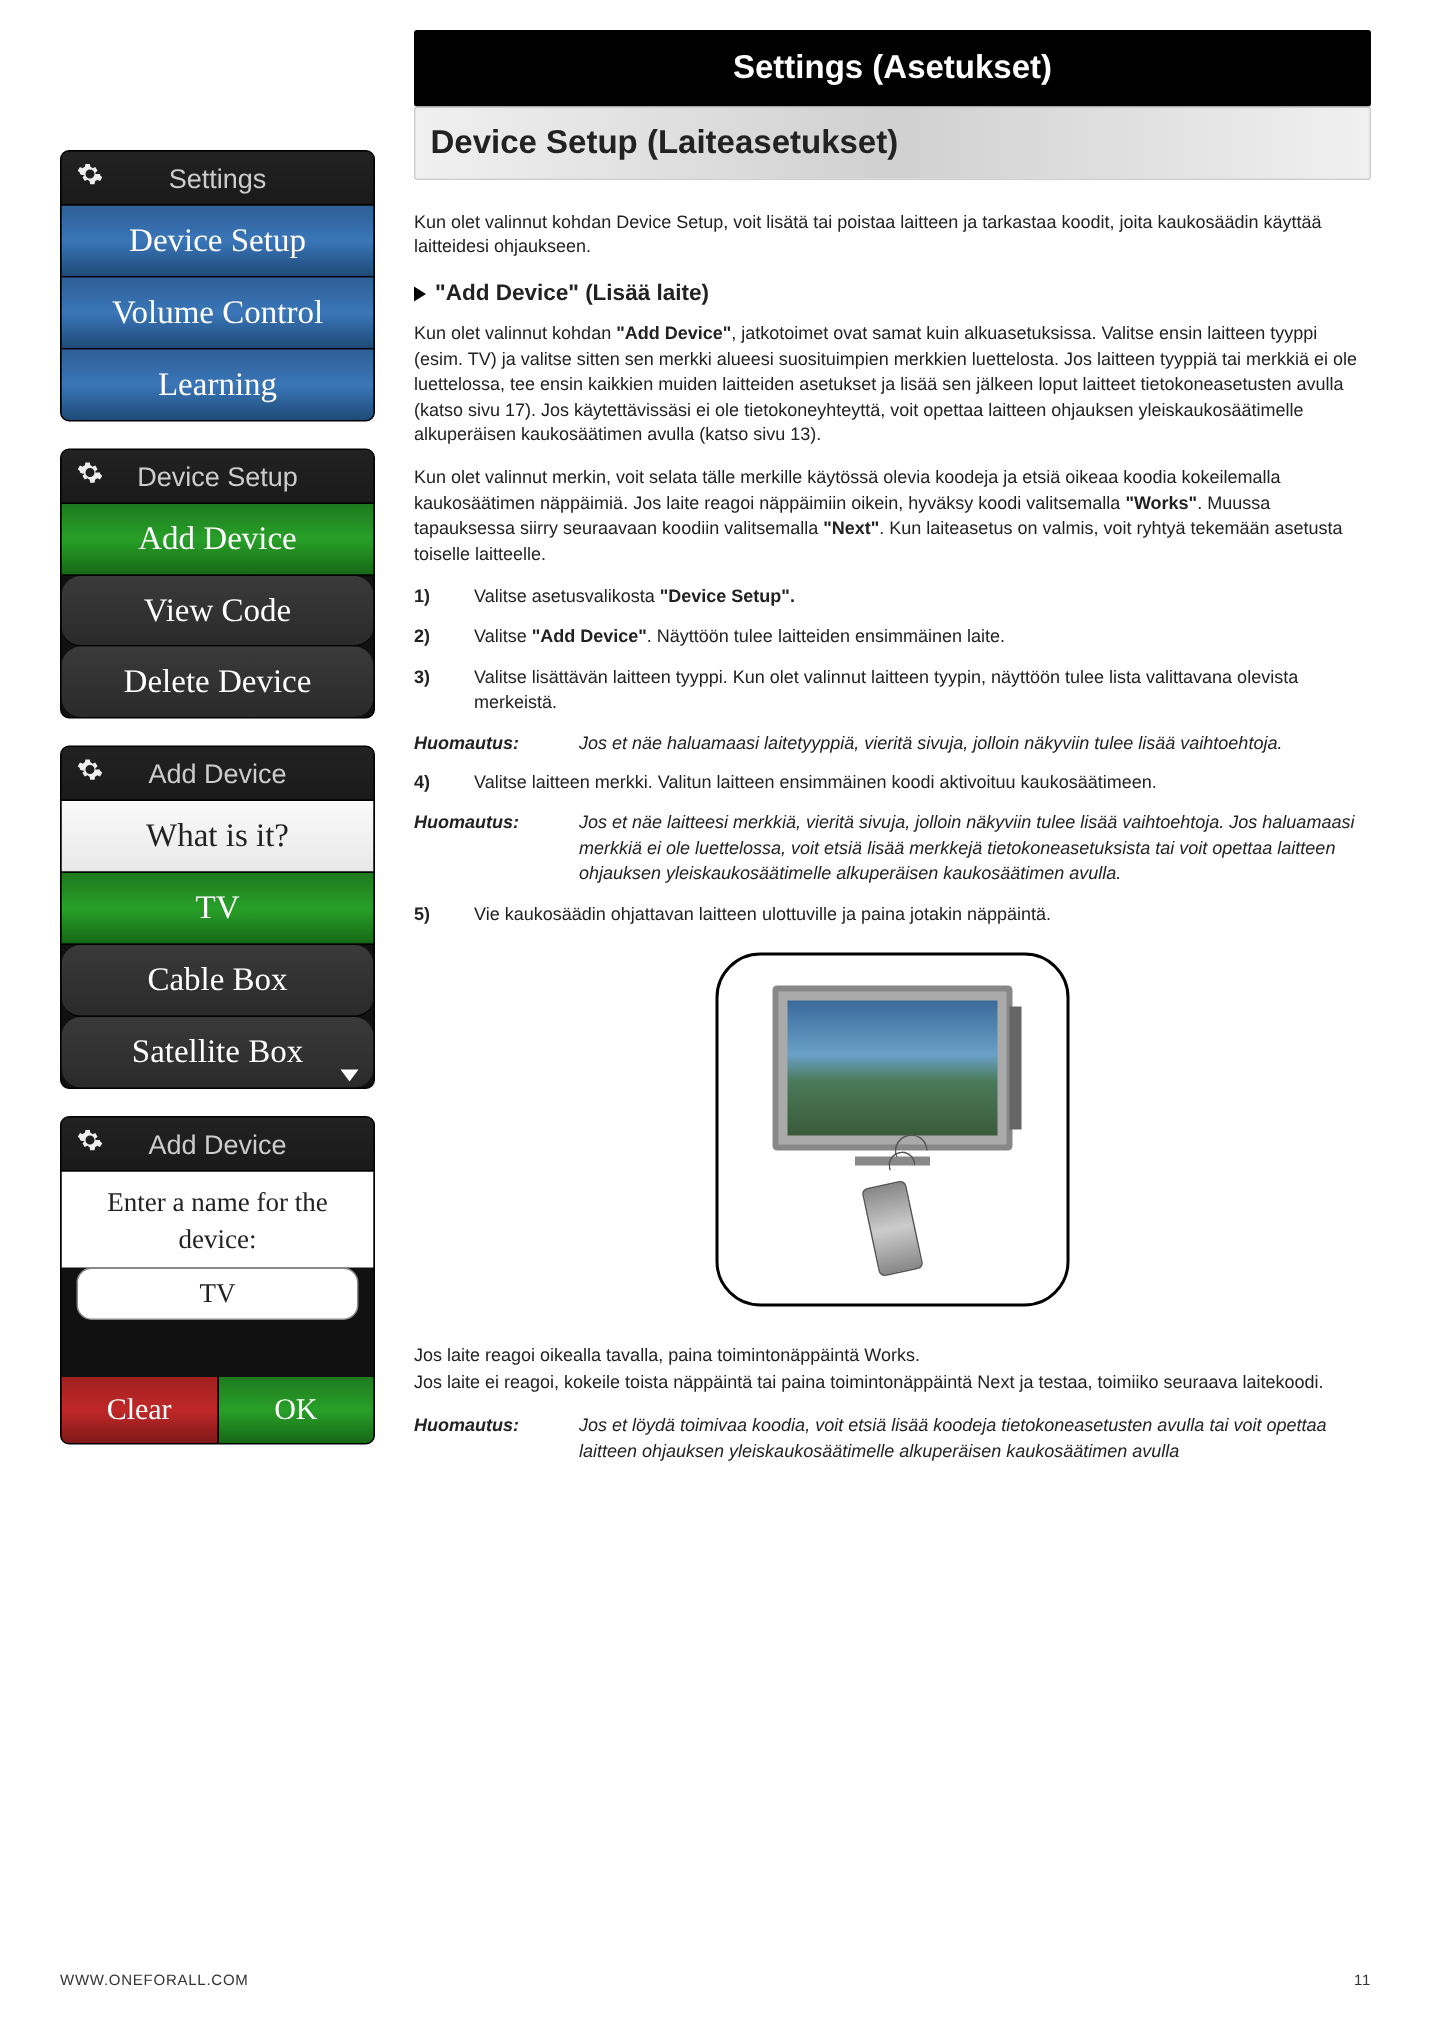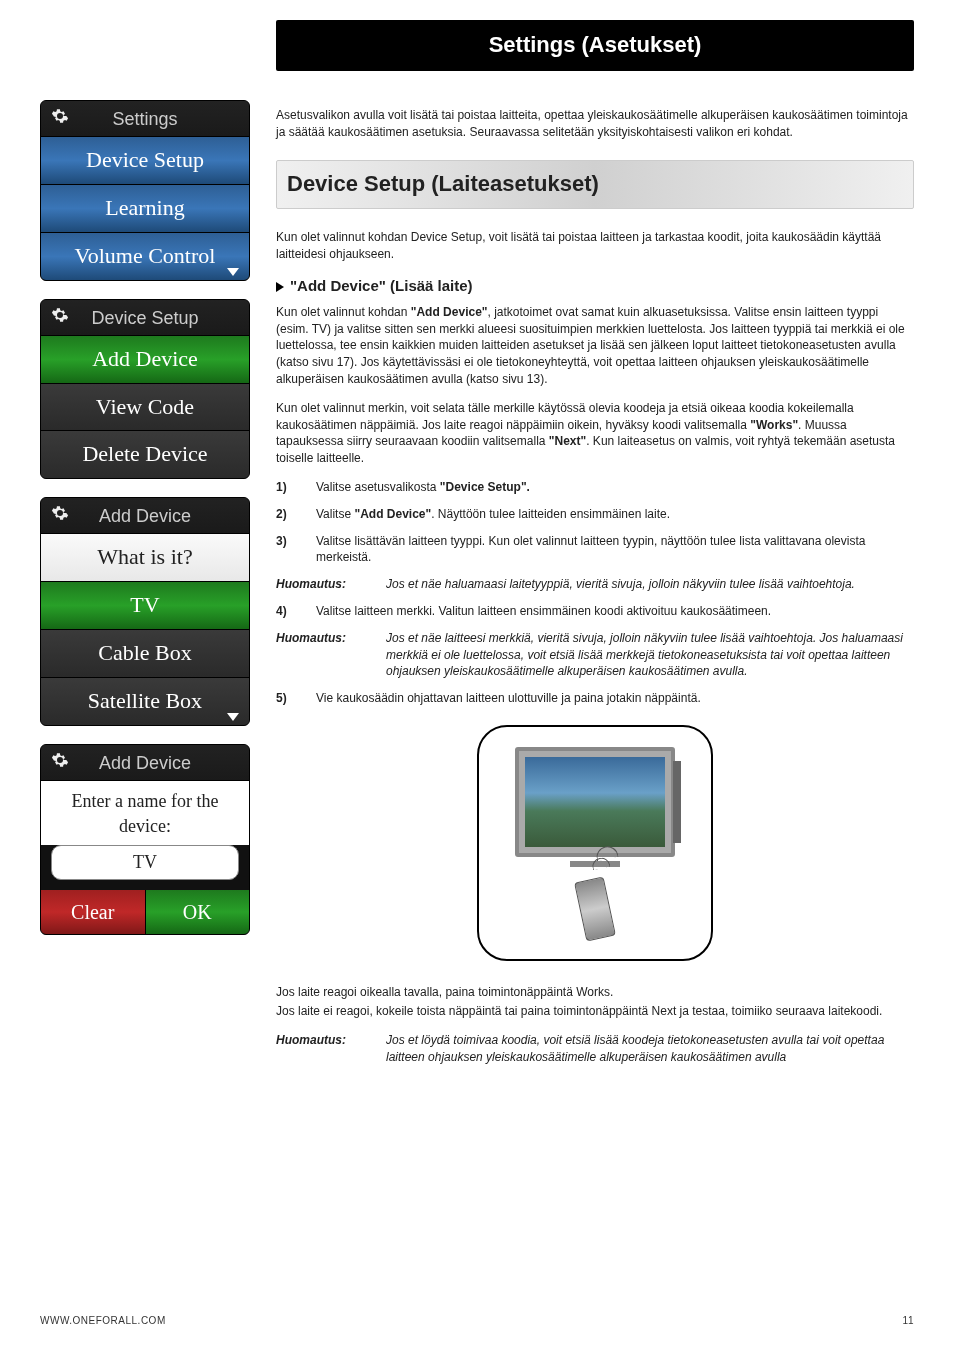--- a/index.html
+++ b/index.html
@@ -30,31 +30,31 @@
   .gear svg { width: 18px; height: 18px; fill: #eee; }
   .panel-row {
     font-size: 22px; text-align: center; padding: 8px 0;
     color: #fff;
     border-bottom: 1px solid #000;
     font-family: Georgia, "Times New Roman", serif;
   }
   .panel-row:last-child { border-bottom: none; position: relative; }
   .row-blue { background: linear-gradient(#2e5f95,#3a76b8,#1e4a78); }
   .row-green { background: linear-gradient(#1e7a1e,#28a028,#156815); }
-  .row-dark { background: linear-gradient(#3a3a3a,#2a2a2a); }
+  .row-dark { background: linear-gradient(#3a3a3a,#2a2a2a); border-radius: 13px; }
   .row-white { background: linear-gradient(#fafafa,#e8e8e8); color:#222;}
   .caret { position:absolute; right:10px; bottom:4px; width:0;height:0;border-left:6px solid transparent;border-right:6px solid transparent;border-top:8px solid #fff; }
 
   .field-label { background:#fff; color:#222; font-size:18px; text-align:center; padding:8px 10px 6px; font-family: Georgia, serif; }
   .field-input {
     background:#fff; margin:0 10px 10px; border:1px solid #888; border-radius:10px;
     text-align:center; font-size:18px; padding:4px 0; font-family: Georgia, serif;
   }
   .button-row { display:flex; }
-  .button-row > div { flex:1; text-align:center; font-size:20px; padding:8px 0; font-family: Georgia, serif; color:#fff; }
+  .button-row > div { flex:1; text-align:center; font-size:20px; padding:8px 0; font-family: Georgia, serif; color:#fff;margin-top:28px; }
   .btn-clear { background: linear-gradient(#a02020,#c02828,#801818); border-right:1px solid #000;}
   .btn-ok { background: linear-gradient(#1e7a1e,#28a028,#156815); }
 
   
   .title-bar { background:#000; color:#fff; font-weight:bold; font-size:22px; padding:10px 0; text-align:center; border-radius:2px; }
   .intro { font-size:12px; margin: 36px 0 20px; }
   .section-h {
     font-size:22px; font-weight:bold; padding:8px 10px;
     background: linear-gradient(90deg,#f0f0f0,#d0d0d0,#f0f0f0);
     border:1px solid #ccc; border-radius:2px; margin-bottom:20px;
@@ -90,22 +90,22 @@
   <div class="left-col">
 
     <div class="panel">
       <div class="panel-header">
         <span class="gear"><svg viewBox="0 0 24 24">
               <path d="M12 8a4 4 0 100 8 4 4 0 000-8zm9 4a7 7 0 01-.1 1.2l2 1.6-2 3.4-2.4-1a7 7 0 01-2 1.2l-.4 2.6h-4l-.4-2.6a7 7 0 01-2-1.2l-2.4 1-2-3.4 2-1.6A7 7 0 013 12a7 7 0 01.1-1.2l-2-1.6 2-3.4 2.4 1a7 7 0 012-1.2L7.9 3h4l.4 2.6a7 7 0 012 1.2l2.4-1 2 3.4-2 1.6c.1.4.1.8.1 1.2z"></path>
             </svg></span>
         <span>Settings</span>
       </div>
       <div class="panel-row row-blue">Device Setup</div>
+      <div class="panel-row row-blue"><span>Volume Control</span><span class="caret"></span></div>
       <div class="panel-row row-blue">Learning</div>
-      <div class="panel-row row-blue"><span>Volume Control</span><span class="caret"></span></div>
     </div>
 
     <div class="panel">
       <div class="panel-header">
         <span class="gear"><svg viewBox="0 0 24 24">
               <path d="M12 8a4 4 0 100 8 4 4 0 000-8zm9 4a7 7 0 01-.1 1.2l2 1.6-2 3.4-2.4-1a7 7 0 01-2 1.2l-.4 2.6h-4l-.4-2.6a7 7 0 01-2-1.2l-2.4 1-2-3.4 2-1.6A7 7 0 013 12a7 7 0 01.1-1.2l-2-1.6 2-3.4 2.4 1a7 7 0 012-1.2L7.9 3h4l.4 2.6a7 7 0 012 1.2l2.4-1 2 3.4-2 1.6c.1.4.1.8.1 1.2z"></path>
             </svg></span>
         <span>Device Setup</span>
       </div>
       <div class="panel-row row-green">Add Device</div>
@@ -138,21 +138,20 @@
       <div class="button-row">
         <div class="btn-clear">Clear</div>
         <div class="btn-ok">OK</div>
       </div>
     </div>
 
   </div>
 
   <div class="right-col">
     <div class="title-bar">Settings (Asetukset)</div>
-    <p class="intro">Asetusvalikon avulla voit lisätä tai poistaa laitteita, opettaa yleiskaukosäätimelle alkuperäisen kaukosäätimen toimintoja ja säätää kaukosäätimen asetuksia. Seuraavassa selitetään yksityiskohtaisesti valikon eri kohdat.</p>
     <div class="section-h">Device Setup (Laiteasetukset)</div>
     <p class="body-p">Kun olet valinnut kohdan Device Setup, voit lisätä tai poistaa laitteen ja tarkastaa koodit, joita kaukosäädin käyttää laitteidesi ohjaukseen.</p>
     <div class="sub-h"><span class="arrow"></span><span>"Add Device" (Lisää laite)</span></div>
 
     <p class="body-p"><span>Kun olet valinnut kohdan </span><b>"Add Device"</b><span>, jatkotoimet ovat samat kuin alkuasetuksissa. Valitse ensin laitteen tyyppi (esim. TV) ja valitse sitten sen merkki alueesi suosituimpien merkkien luettelosta. Jos laitteen tyyppiä tai merkkiä ei ole luettelossa, tee ensin kaikkien muiden laitteiden asetukset ja lisää sen jälkeen loput laitteet tietokoneasetusten avulla (katso sivu 17). Jos käytettävissäsi ei ole tietokoneyhteyttä, voit opettaa laitteen ohjauksen yleiskaukosäätimelle alkuperäisen kaukosäätimen avulla (katso sivu 13).</span></p>
     <p class="body-p"><span>Kun olet valinnut merkin, voit selata tälle merkille käytössä olevia koodeja ja etsiä oikeaa koodia kokeilemalla kaukosäätimen näppäimiä. Jos laite reagoi näppäimiin oikein, hyväksy koodi valitsemalla </span><b>"Works"</b><span>. Muussa tapauksessa siirry seuraavaan koodiin valitsemalla </span><b>"Next"</b><span>. Kun laiteasetus on valmis, voit ryhtyä tekemään asetusta toiselle laitteelle.</span></p>
 
     <ul class="ol">
       <li>
           <span class="num">1)</span>

